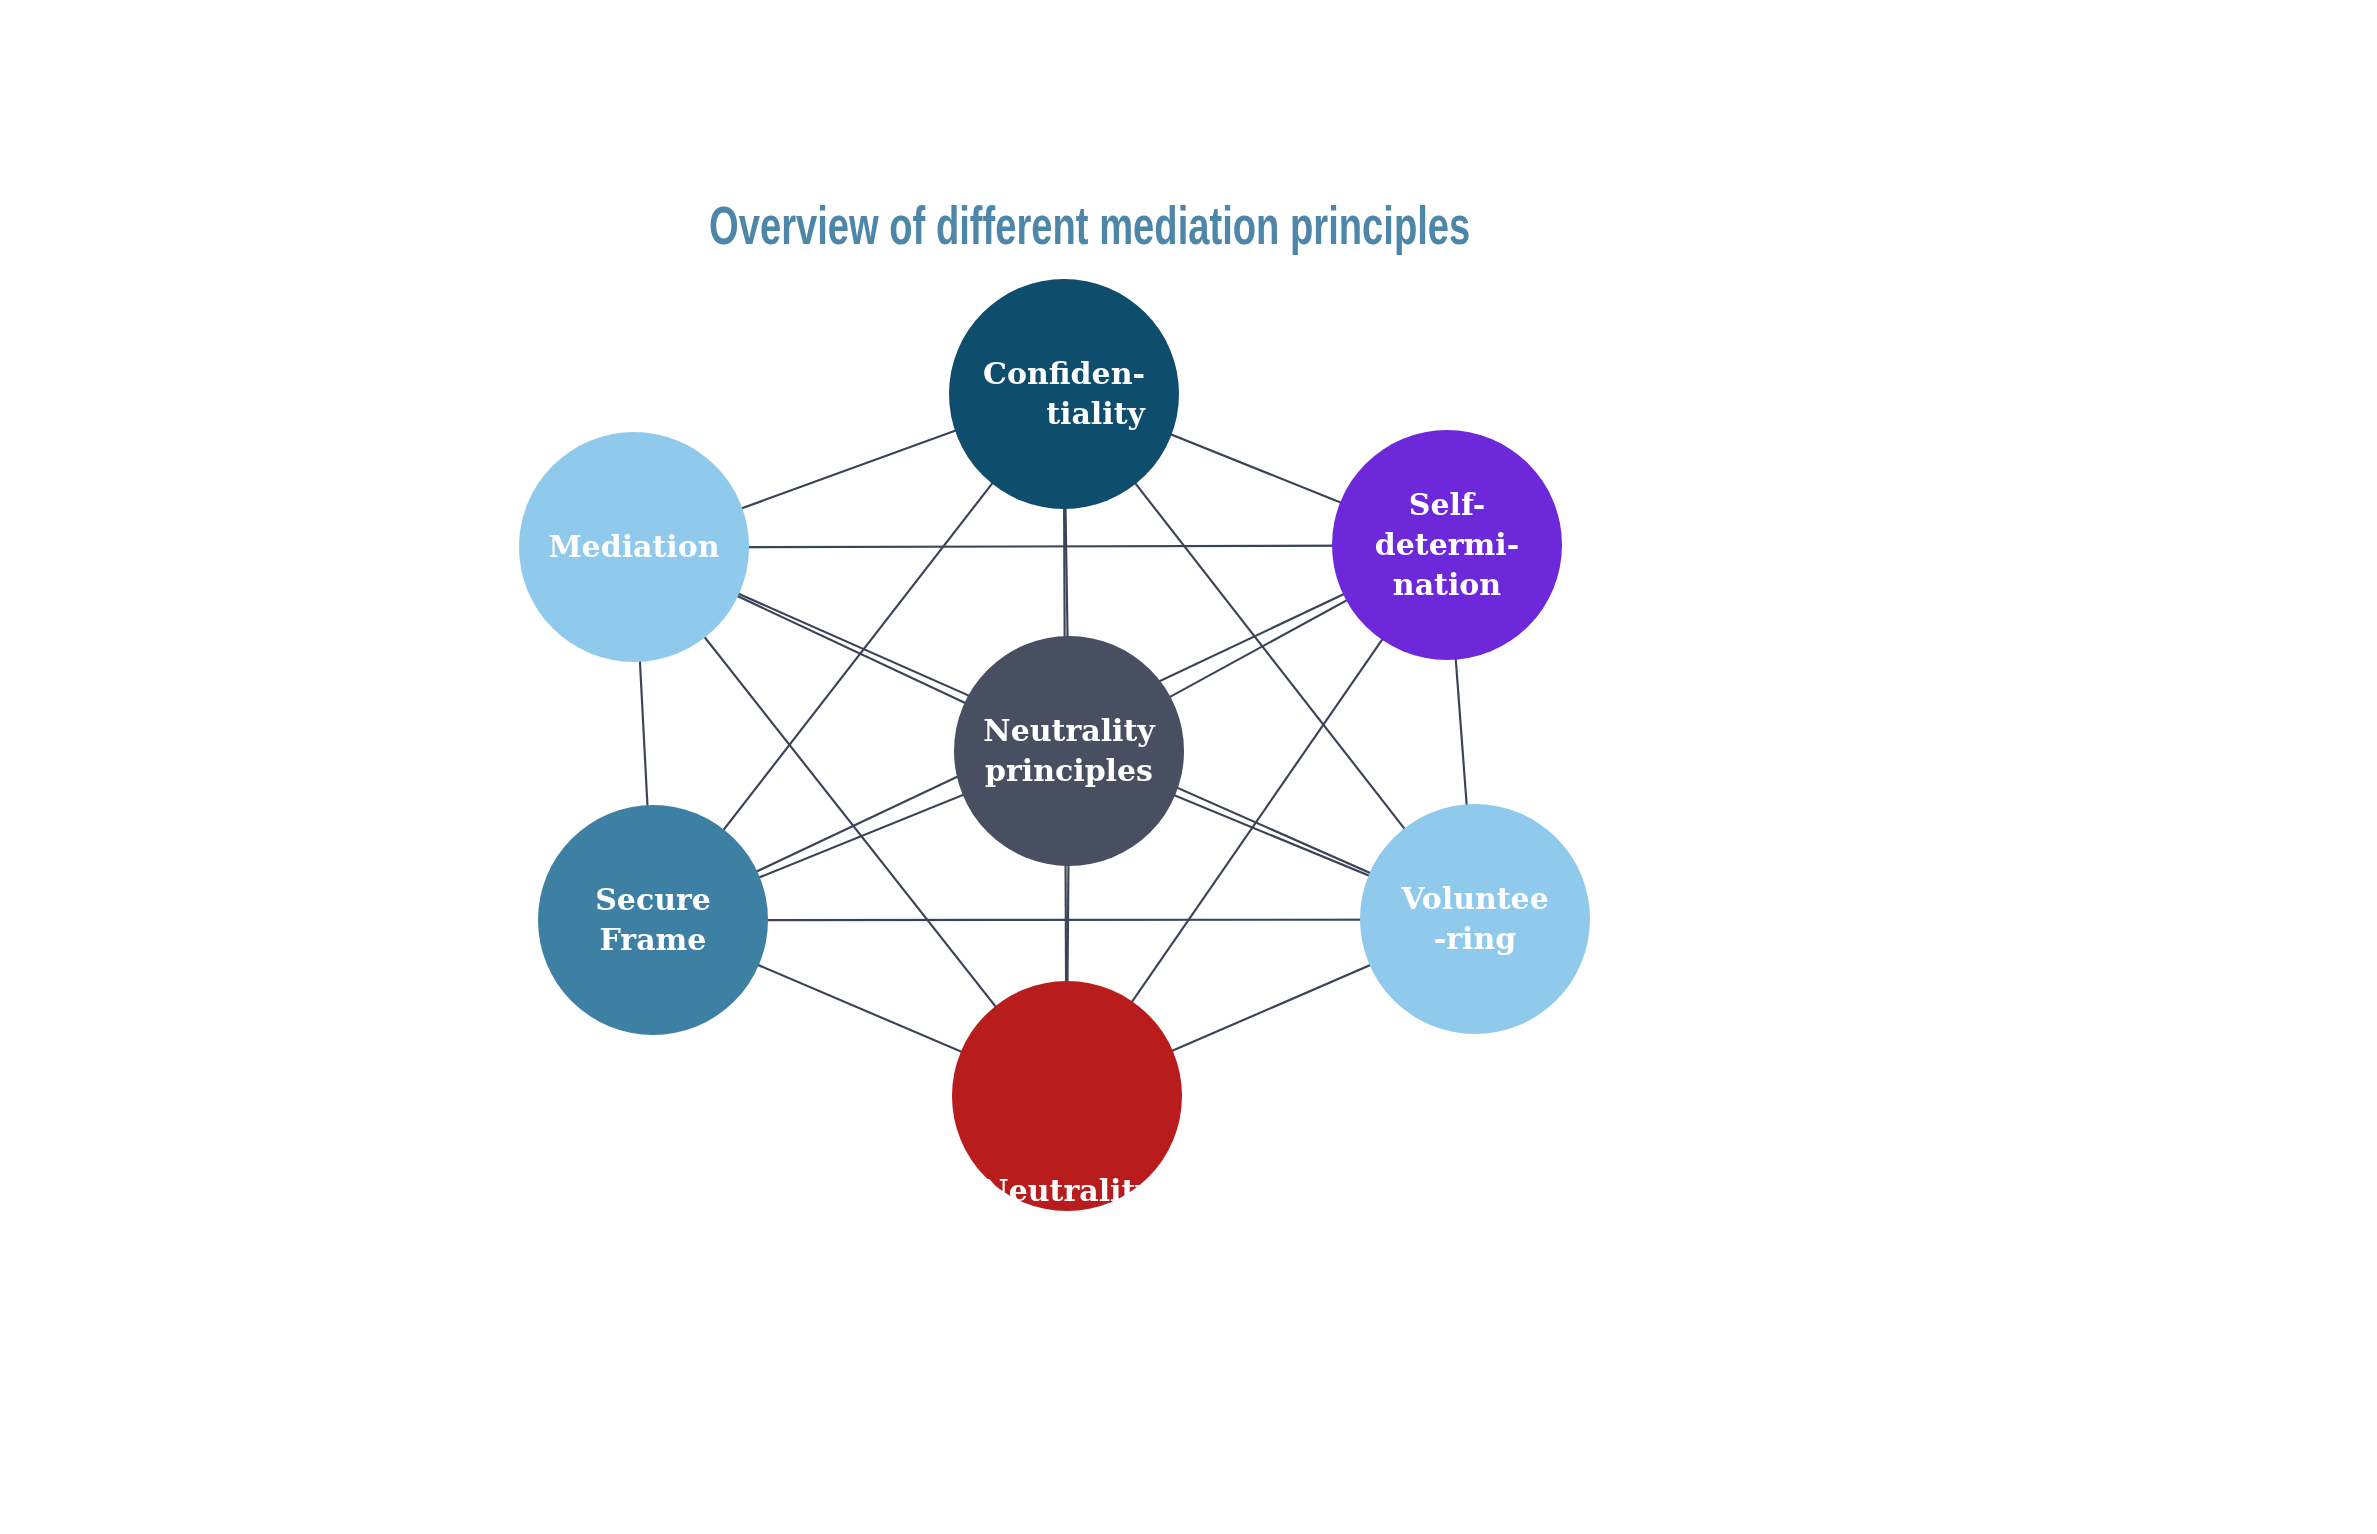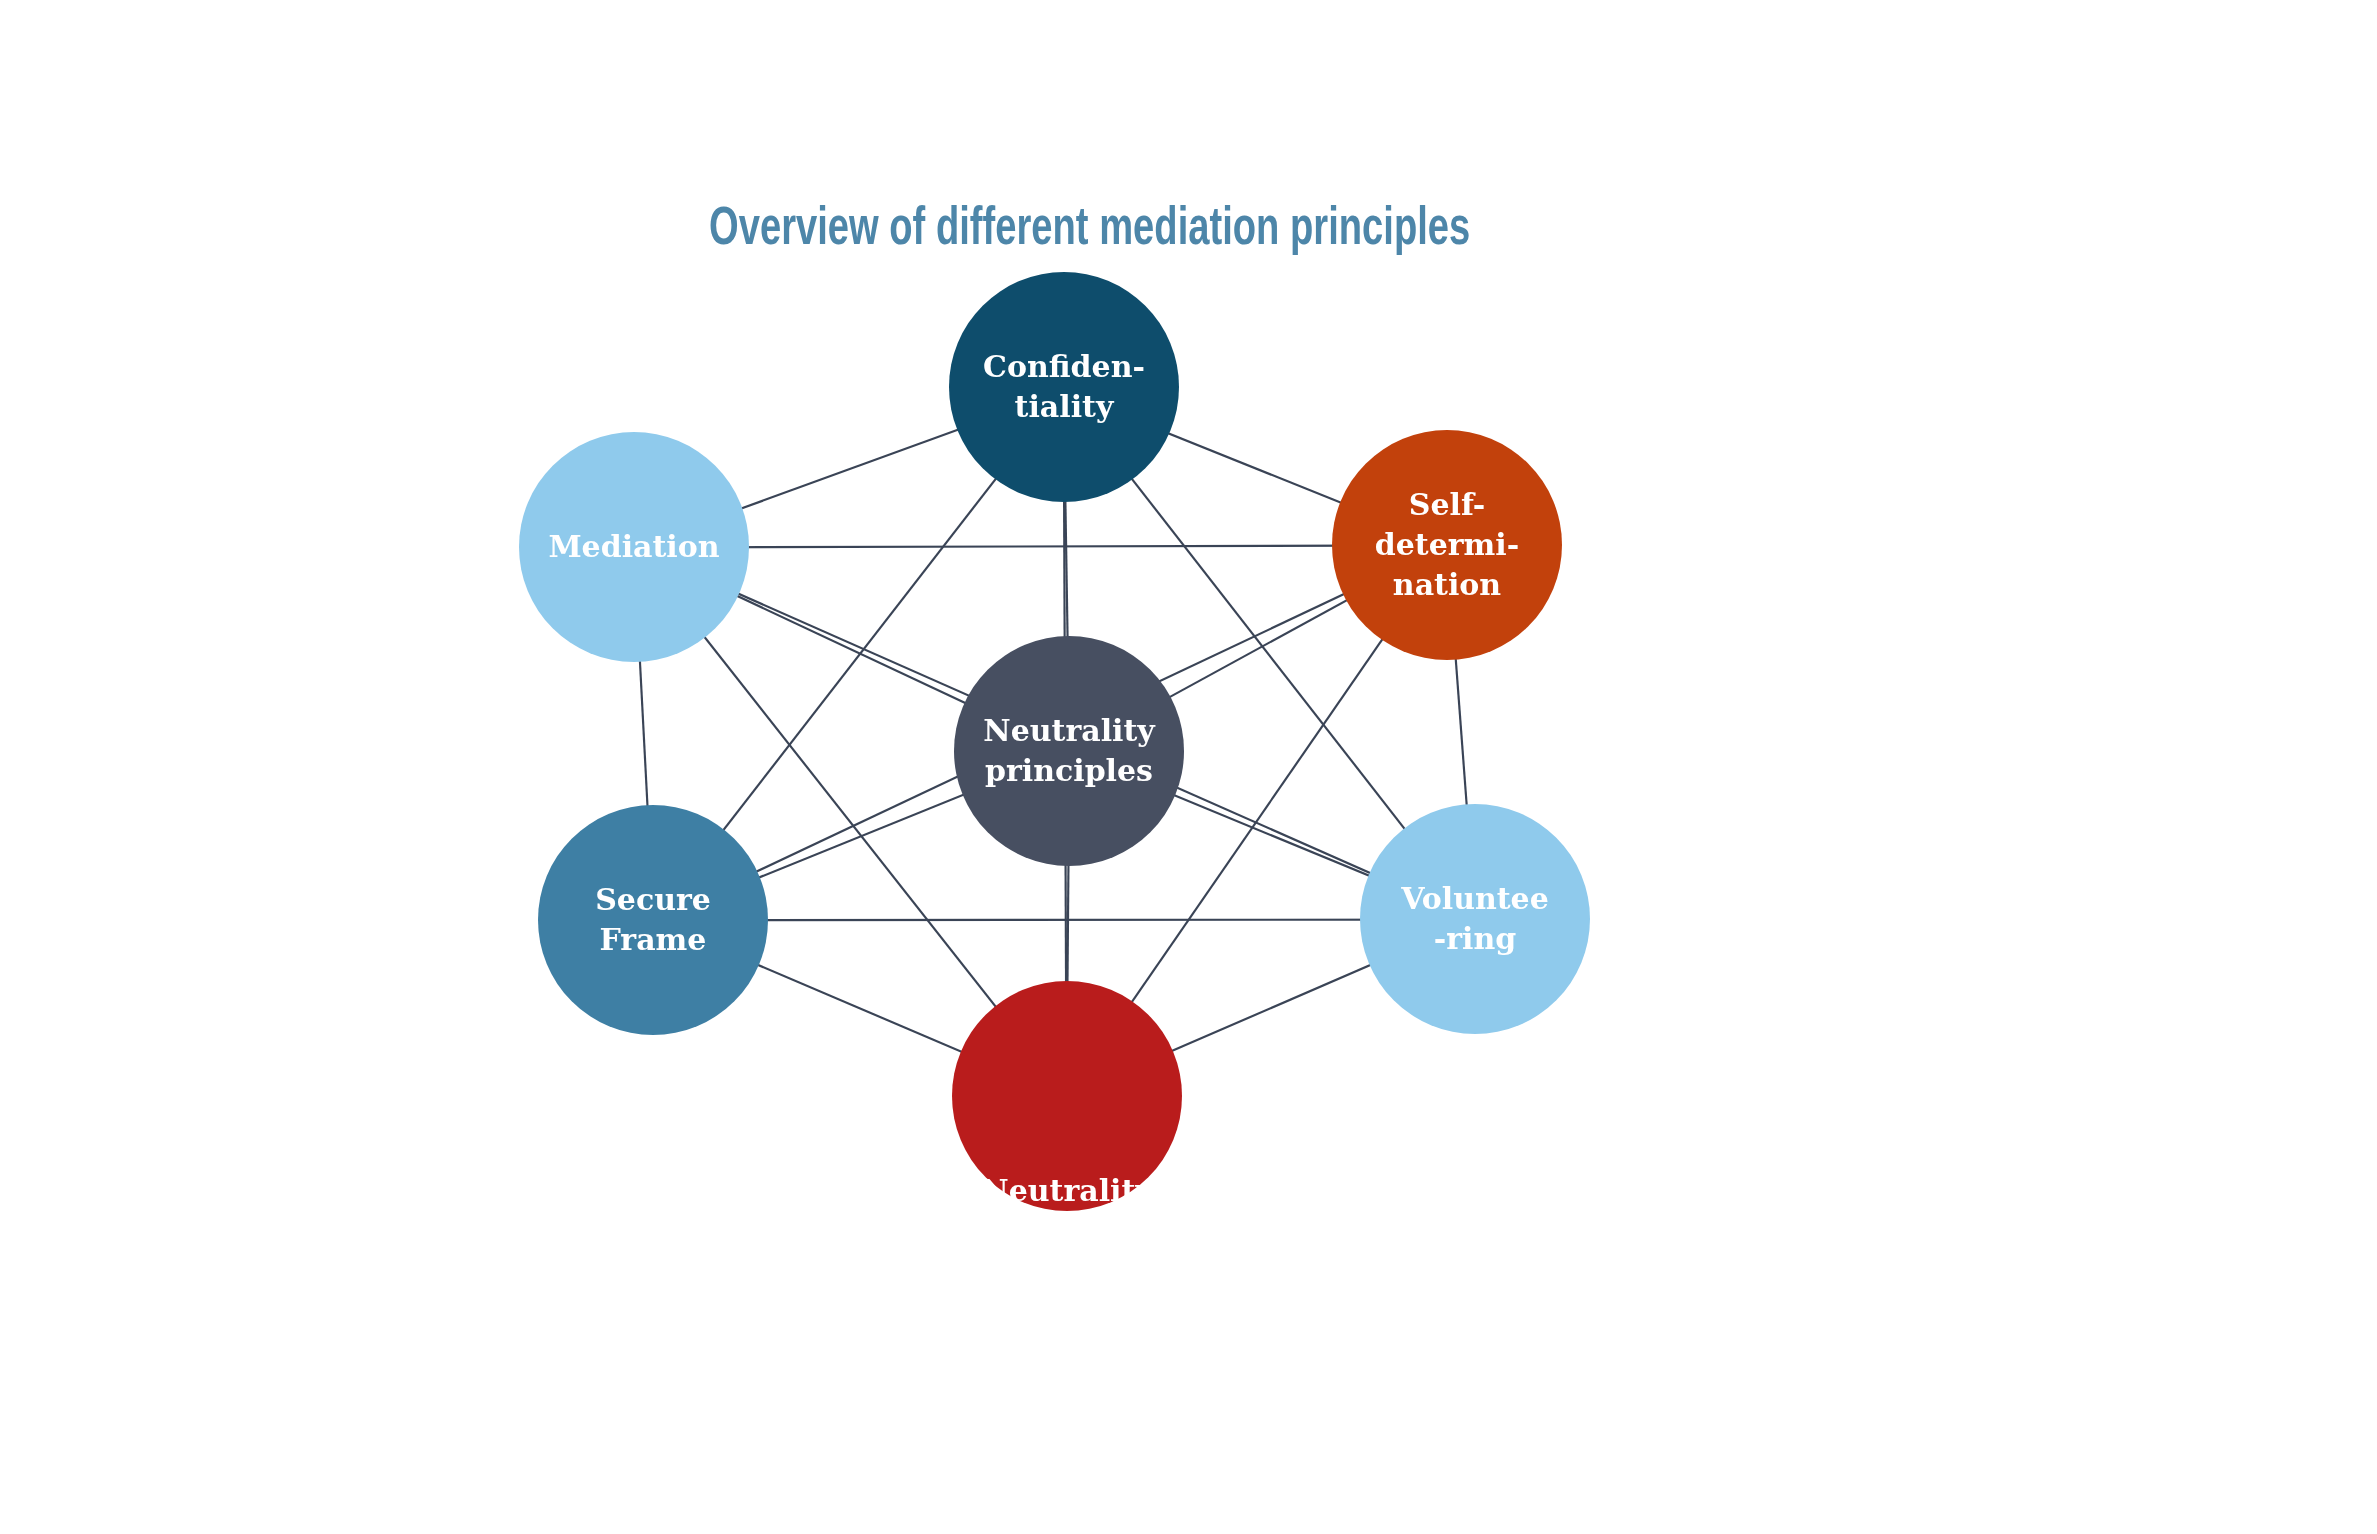--- a/index.html
+++ b/index.html
@@ -52,21 +52,21 @@
     text-align: center;
   }
   .node .label {
     color: var(--label, #ffffff);
     font-family: "DejaVu Serif", serif;
     font-weight: 700;
     font-size: 30px;
     line-height: 40px;
     white-space: pre-line;
   }
-  .n-confidentiality { left: 949px; top: 261px; }
+  .n-confidentiality { left: 949px; top: 268px; text-align: right; }
   .n-disclosure      { left: 519px;  top: 421px; }
   .n-selfdet         { left: 1332px; top: 419px; }
   .n-center          { left: 954px; top: 625px; }
   .n-secureframe     { left: 538px;  top: 794px; }
   .n-volunteering    { left: 1360px; top: 793px; }
   .n-neutrality      { left: 952px; top: 970px; }
 </style>
 </head>
 <body>
 
@@ -100,21 +100,21 @@
 
   <div class="node n-confidentiality" style="background: rgb(14, 77, 108);">
     <span class="label">Confiden-
 tiality</span>
   </div>
 
   <div class="node n-disclosure" style="background: rgb(143, 202, 236);">
     <span class="label">Mediation</span>
   </div>
 
-  <div class="node n-selfdet" style="background: #c2410c;">
+  <div class="node n-selfdet" style="background: #6d28d9;">
     <span class="label">Self-
 determi-
 nation</span>
   </div>
 
   <div class="node n-center" style="background: rgb(71, 79, 97);">
     <span class="label">Neutrality
 principles</span>
   </div>
 

